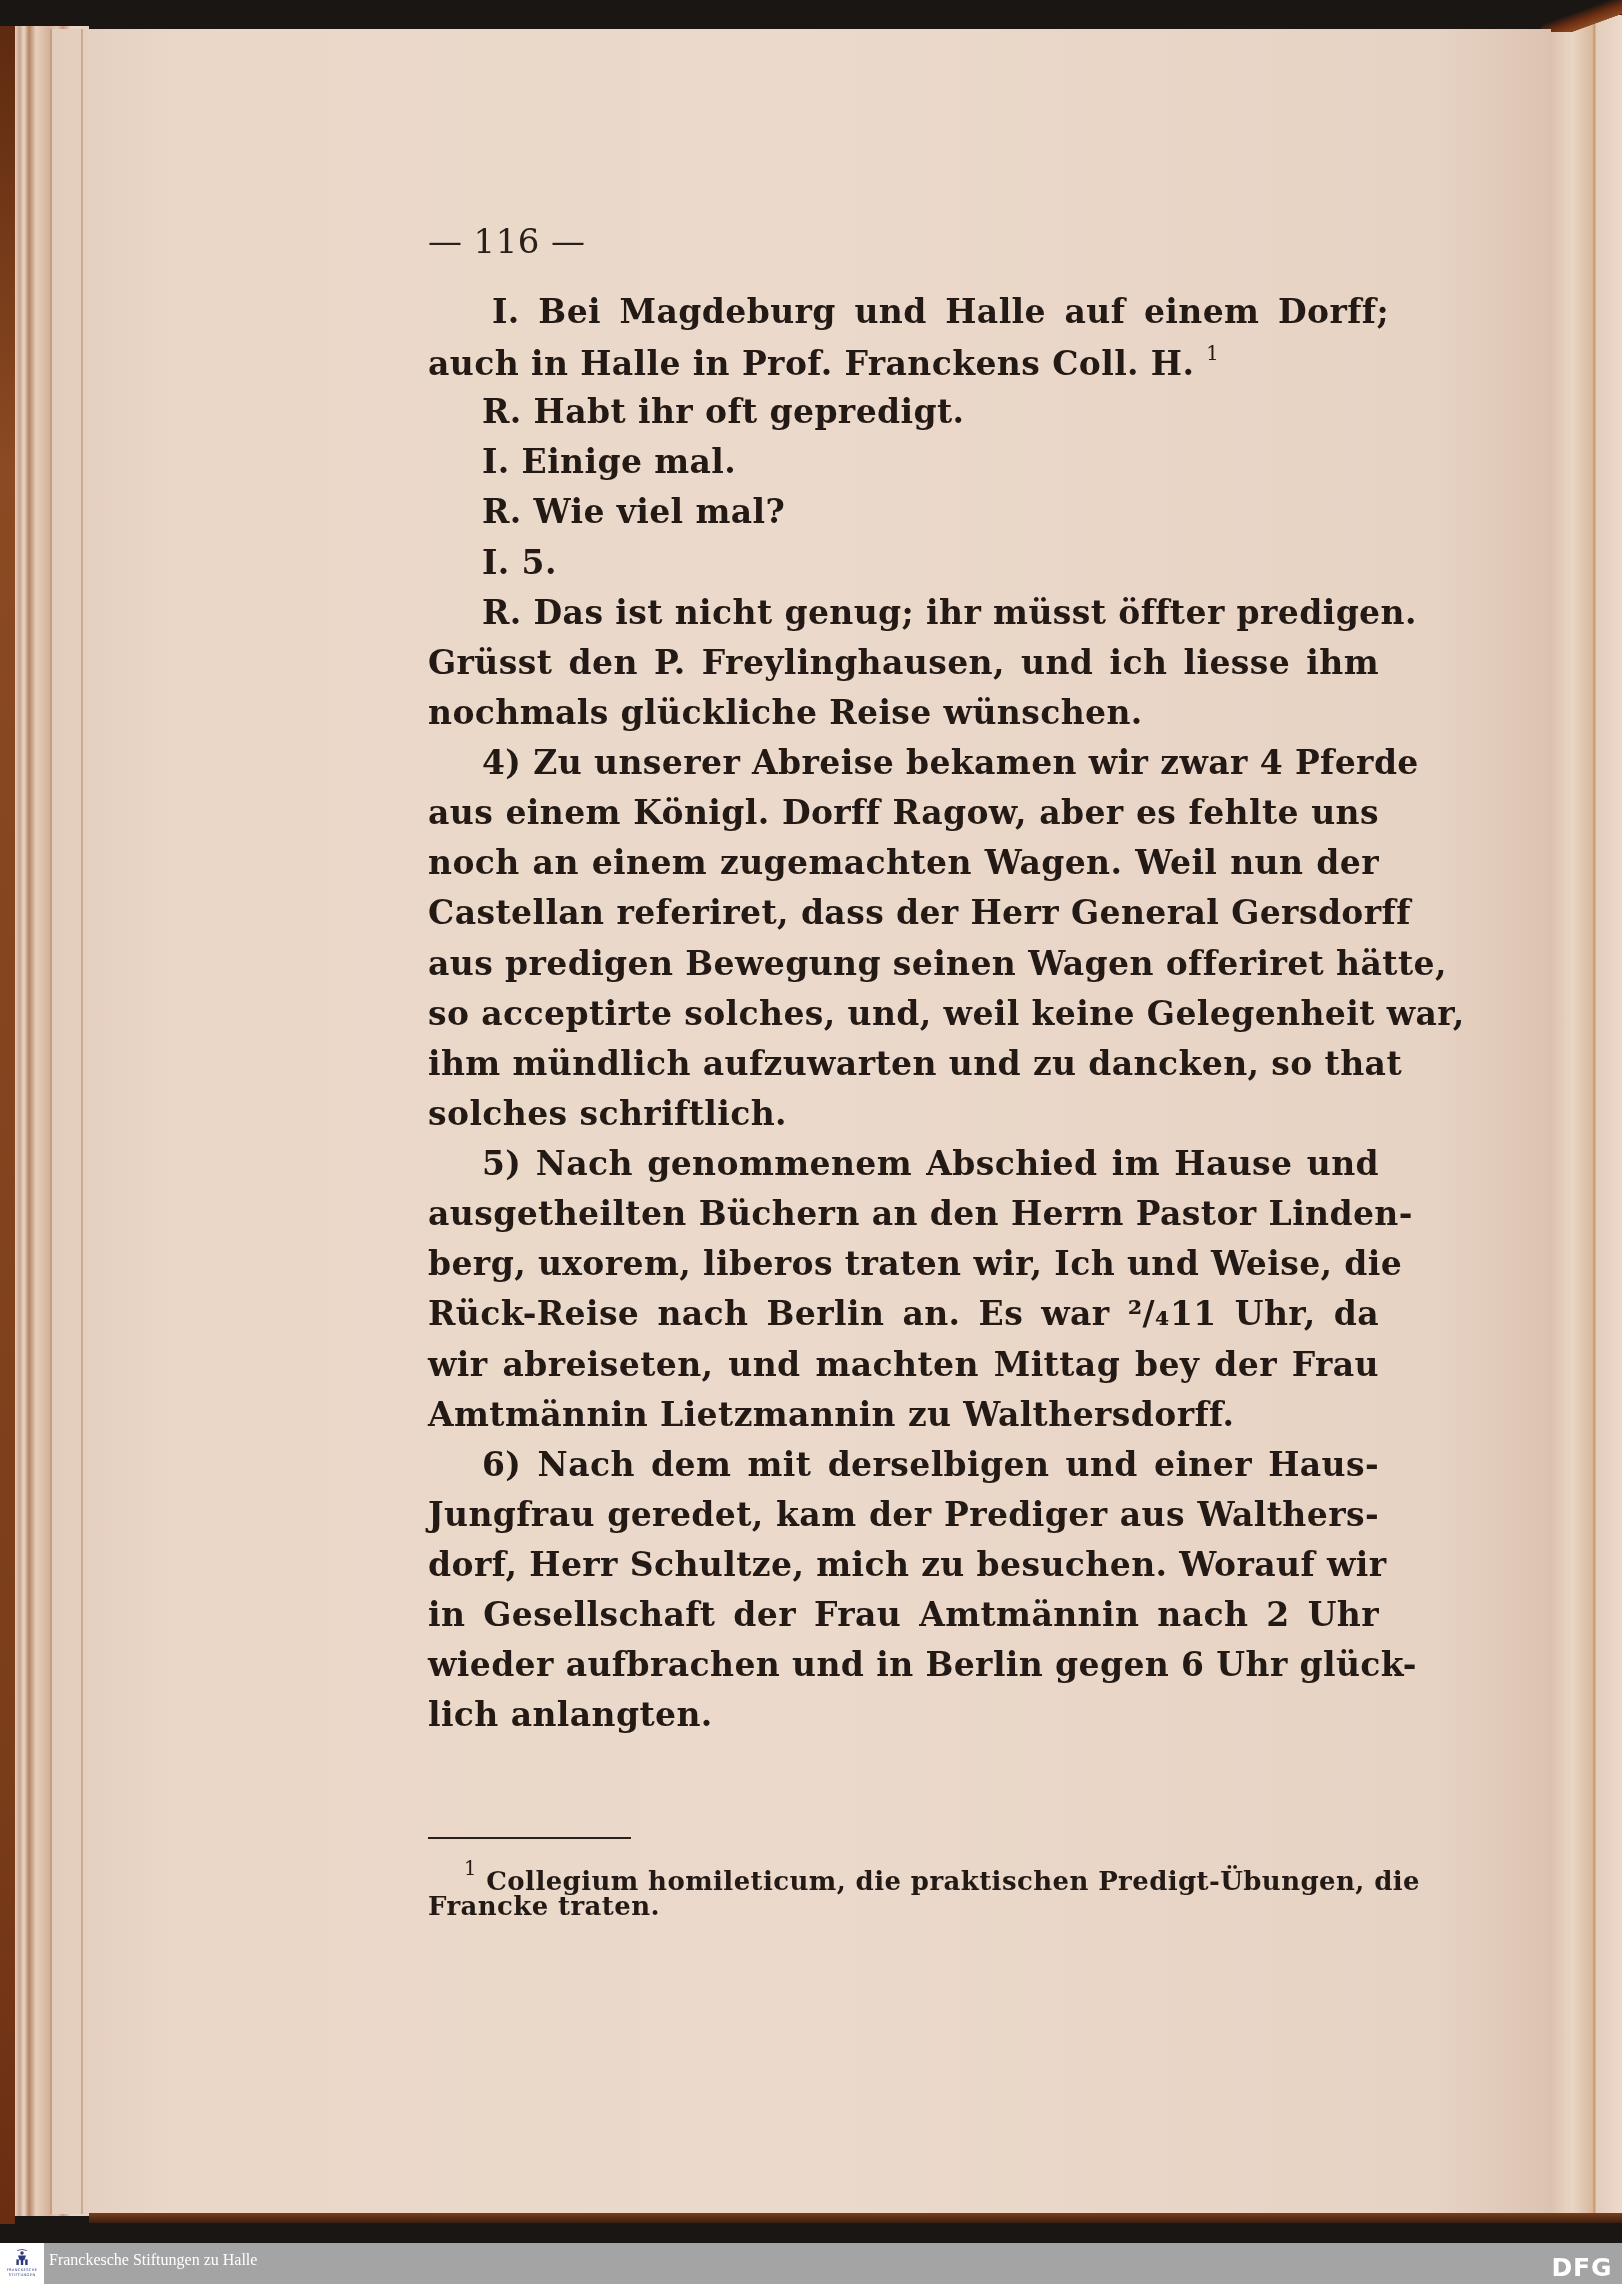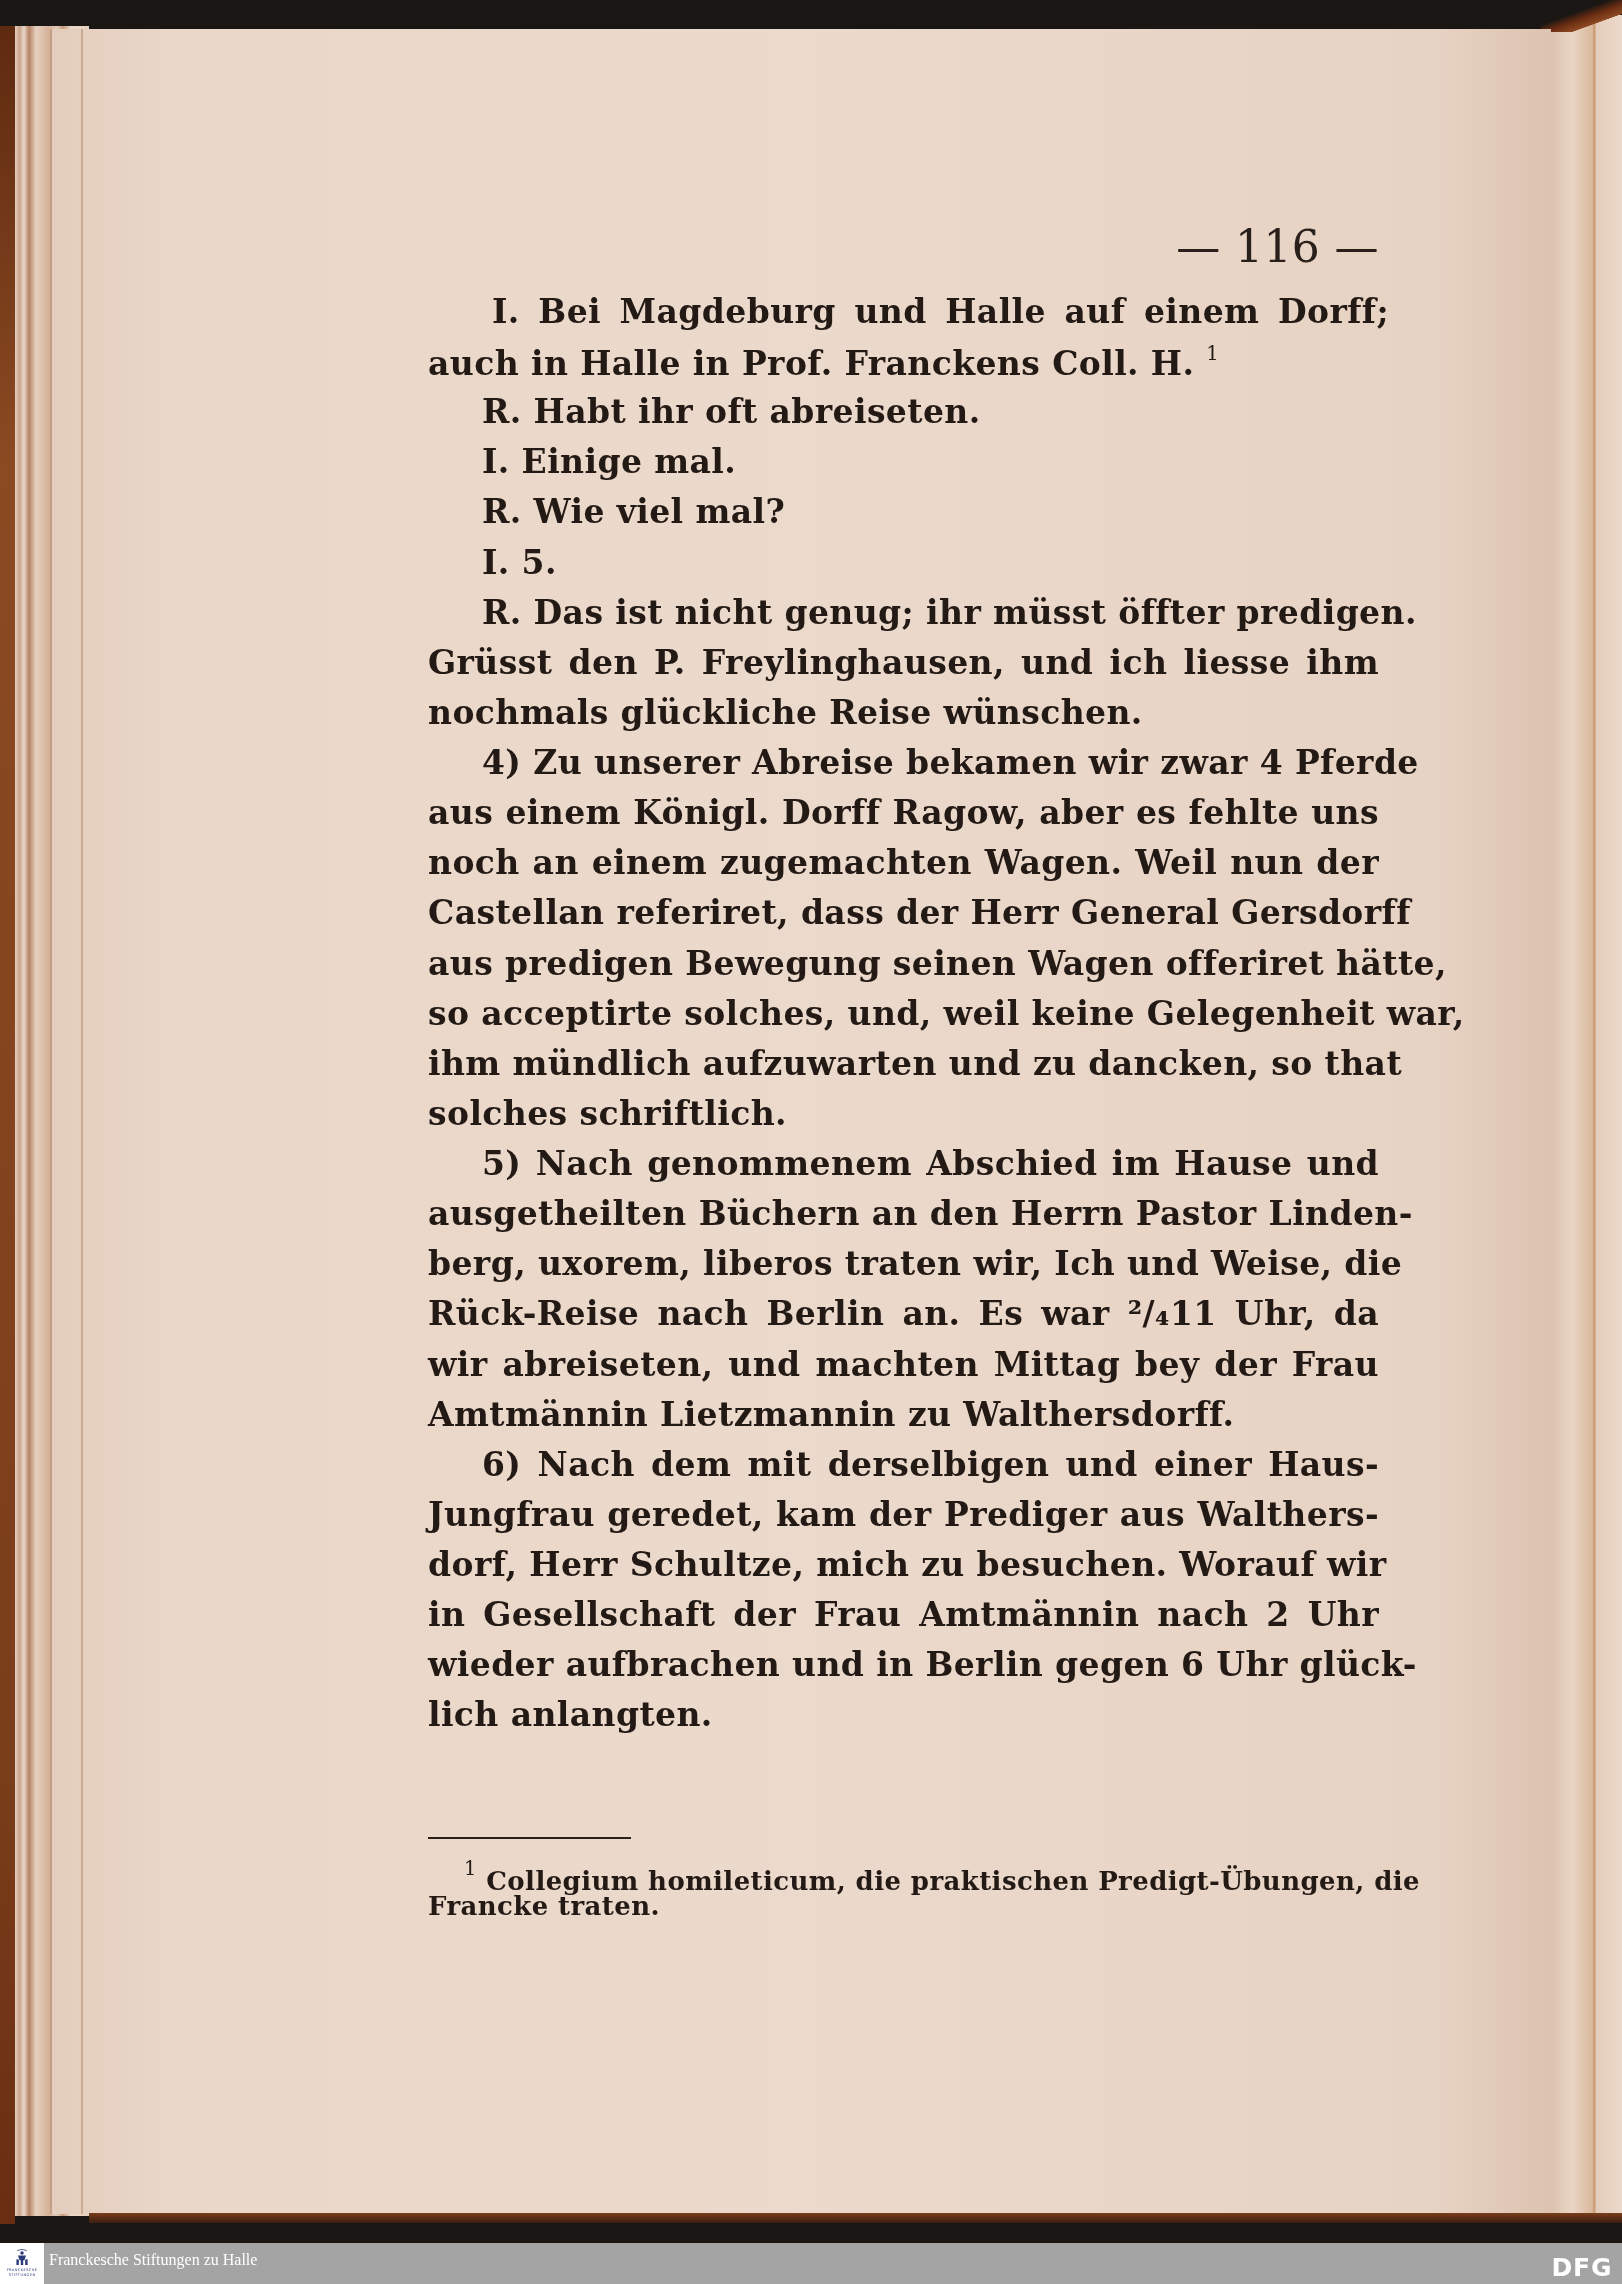--- a/index.html
+++ b/index.html
@@ -53,21 +53,21 @@
   .text {
     position: absolute; left: 428px; top: 0; width: 951px;
     color: #231a16;
     font-family: "DejaVu Serif", serif;
     font-weight: bold;
     font-size: 33px;
     letter-spacing: 0.4px;
   }
   .page-number {
     position: absolute; left: 0; width: 951px; top: 221px;
-    text-align: right; font-size: 44px; font-weight: normal; color: #2a201b;
+    text-align: left; font-size: 34px; font-weight: normal; color: #2a201b;
   }
   .line {
     position: absolute; left: 0; width: 951px; height: 49px;
     white-space: nowrap; text-align: justify; text-align-last: justify;
   }
   .line.indent { left: 54px; width: 897px; }
   .line.last { text-align-last: left; }
   .sup { font-size: 19.5px; vertical-align: 14.6px; font-weight: normal; }
   .fn-rule {
     position: absolute; left: 0; top: 1837px; width: 203px; height: 2.4px; background: #2a201b;
@@ -114,21 +114,21 @@
 <div class="page"></div>
 <div class="gutter-line" style="left:50px"></div>
 <div class="gutter-line" style="left:81px"></div>
 <div class="bottom-edge"></div>
 
 <div class="text">
   <div class="page-number">— 116 —</div>
   <div id="lines">
       <div class="line indent" style="top: 292px; margin-left: 10px;"><span>I. Bei Magdeburg und Halle auf einem Dorff;</span></div>
       <div class="line last" style="top: 342px;"><span>auch in Halle in Prof. Franckens Coll. H.</span> <span class="sup">1</span></div>
-      <div class="line indent last" style="top: 392px;"><span>R. Habt ihr oft abreiseten.</span></div>
+      <div class="line indent last" style="top: 392px;"><span>R. Habt ihr oft gepredigt.</span></div>
       <div class="line indent last" style="top: 442px;"><span>I. Einige mal.</span></div>
       <div class="line indent last" style="top: 492px;"><span>R. Wie viel mal?</span></div>
       <div class="line indent last" style="top: 543px;"><span>I. 5.</span></div>
       <div class="line indent" style="top: 593px;"><span>R. Das ist nicht genug; ihr müsst öffter predigen.</span></div>
       <div class="line" style="top: 643px;"><span>Grüsst den P. Freylinghausen, und ich liesse ihm</span></div>
       <div class="line last" style="top: 693px;"><span>nochmals glückliche Reise wünschen.</span></div>
       <div class="line indent" style="top: 743px;"><span>4) Zu unserer Abreise bekamen wir zwar 4 Pferde</span></div>
       <div class="line" style="top: 793px;"><span>aus einem Königl. Dorff Ragow, aber es fehlte uns</span></div>
       <div class="line" style="top: 843px;"><span>noch an einem zugemachten Wagen.  Weil nun der</span></div>
       <div class="line" style="top: 893px;"><span>Castellan referiret, dass der Herr General Gersdorff</span></div>

